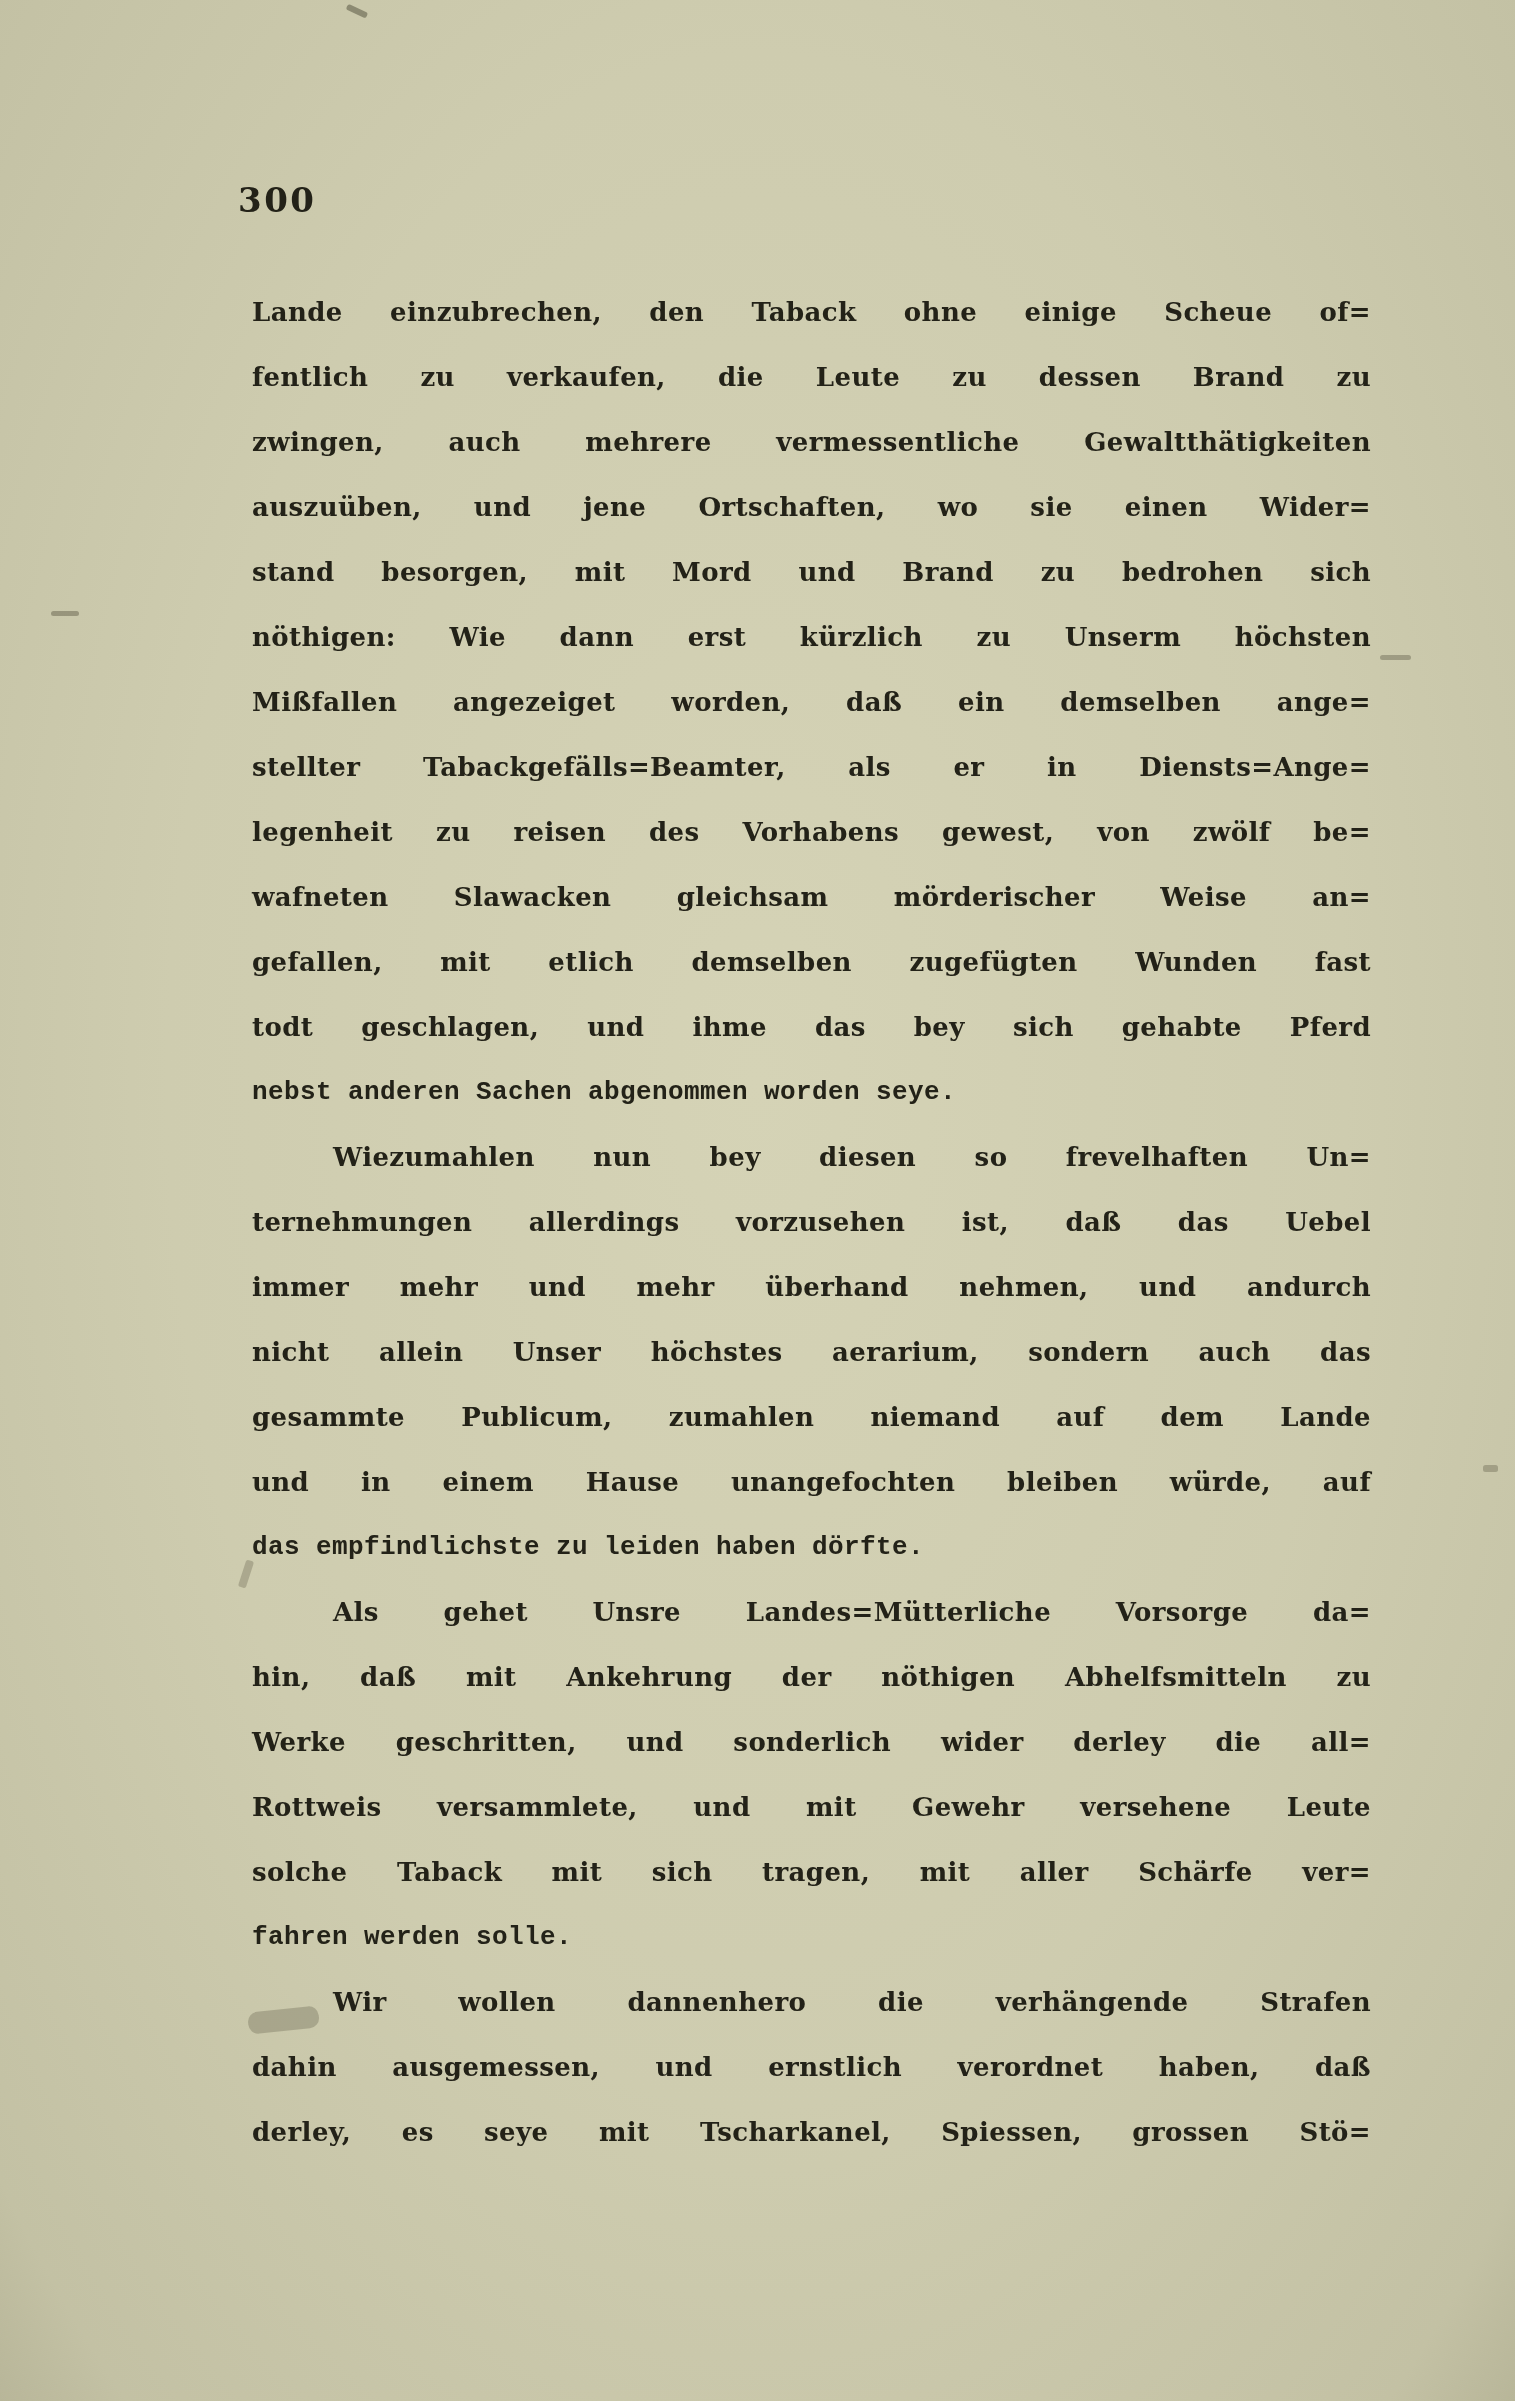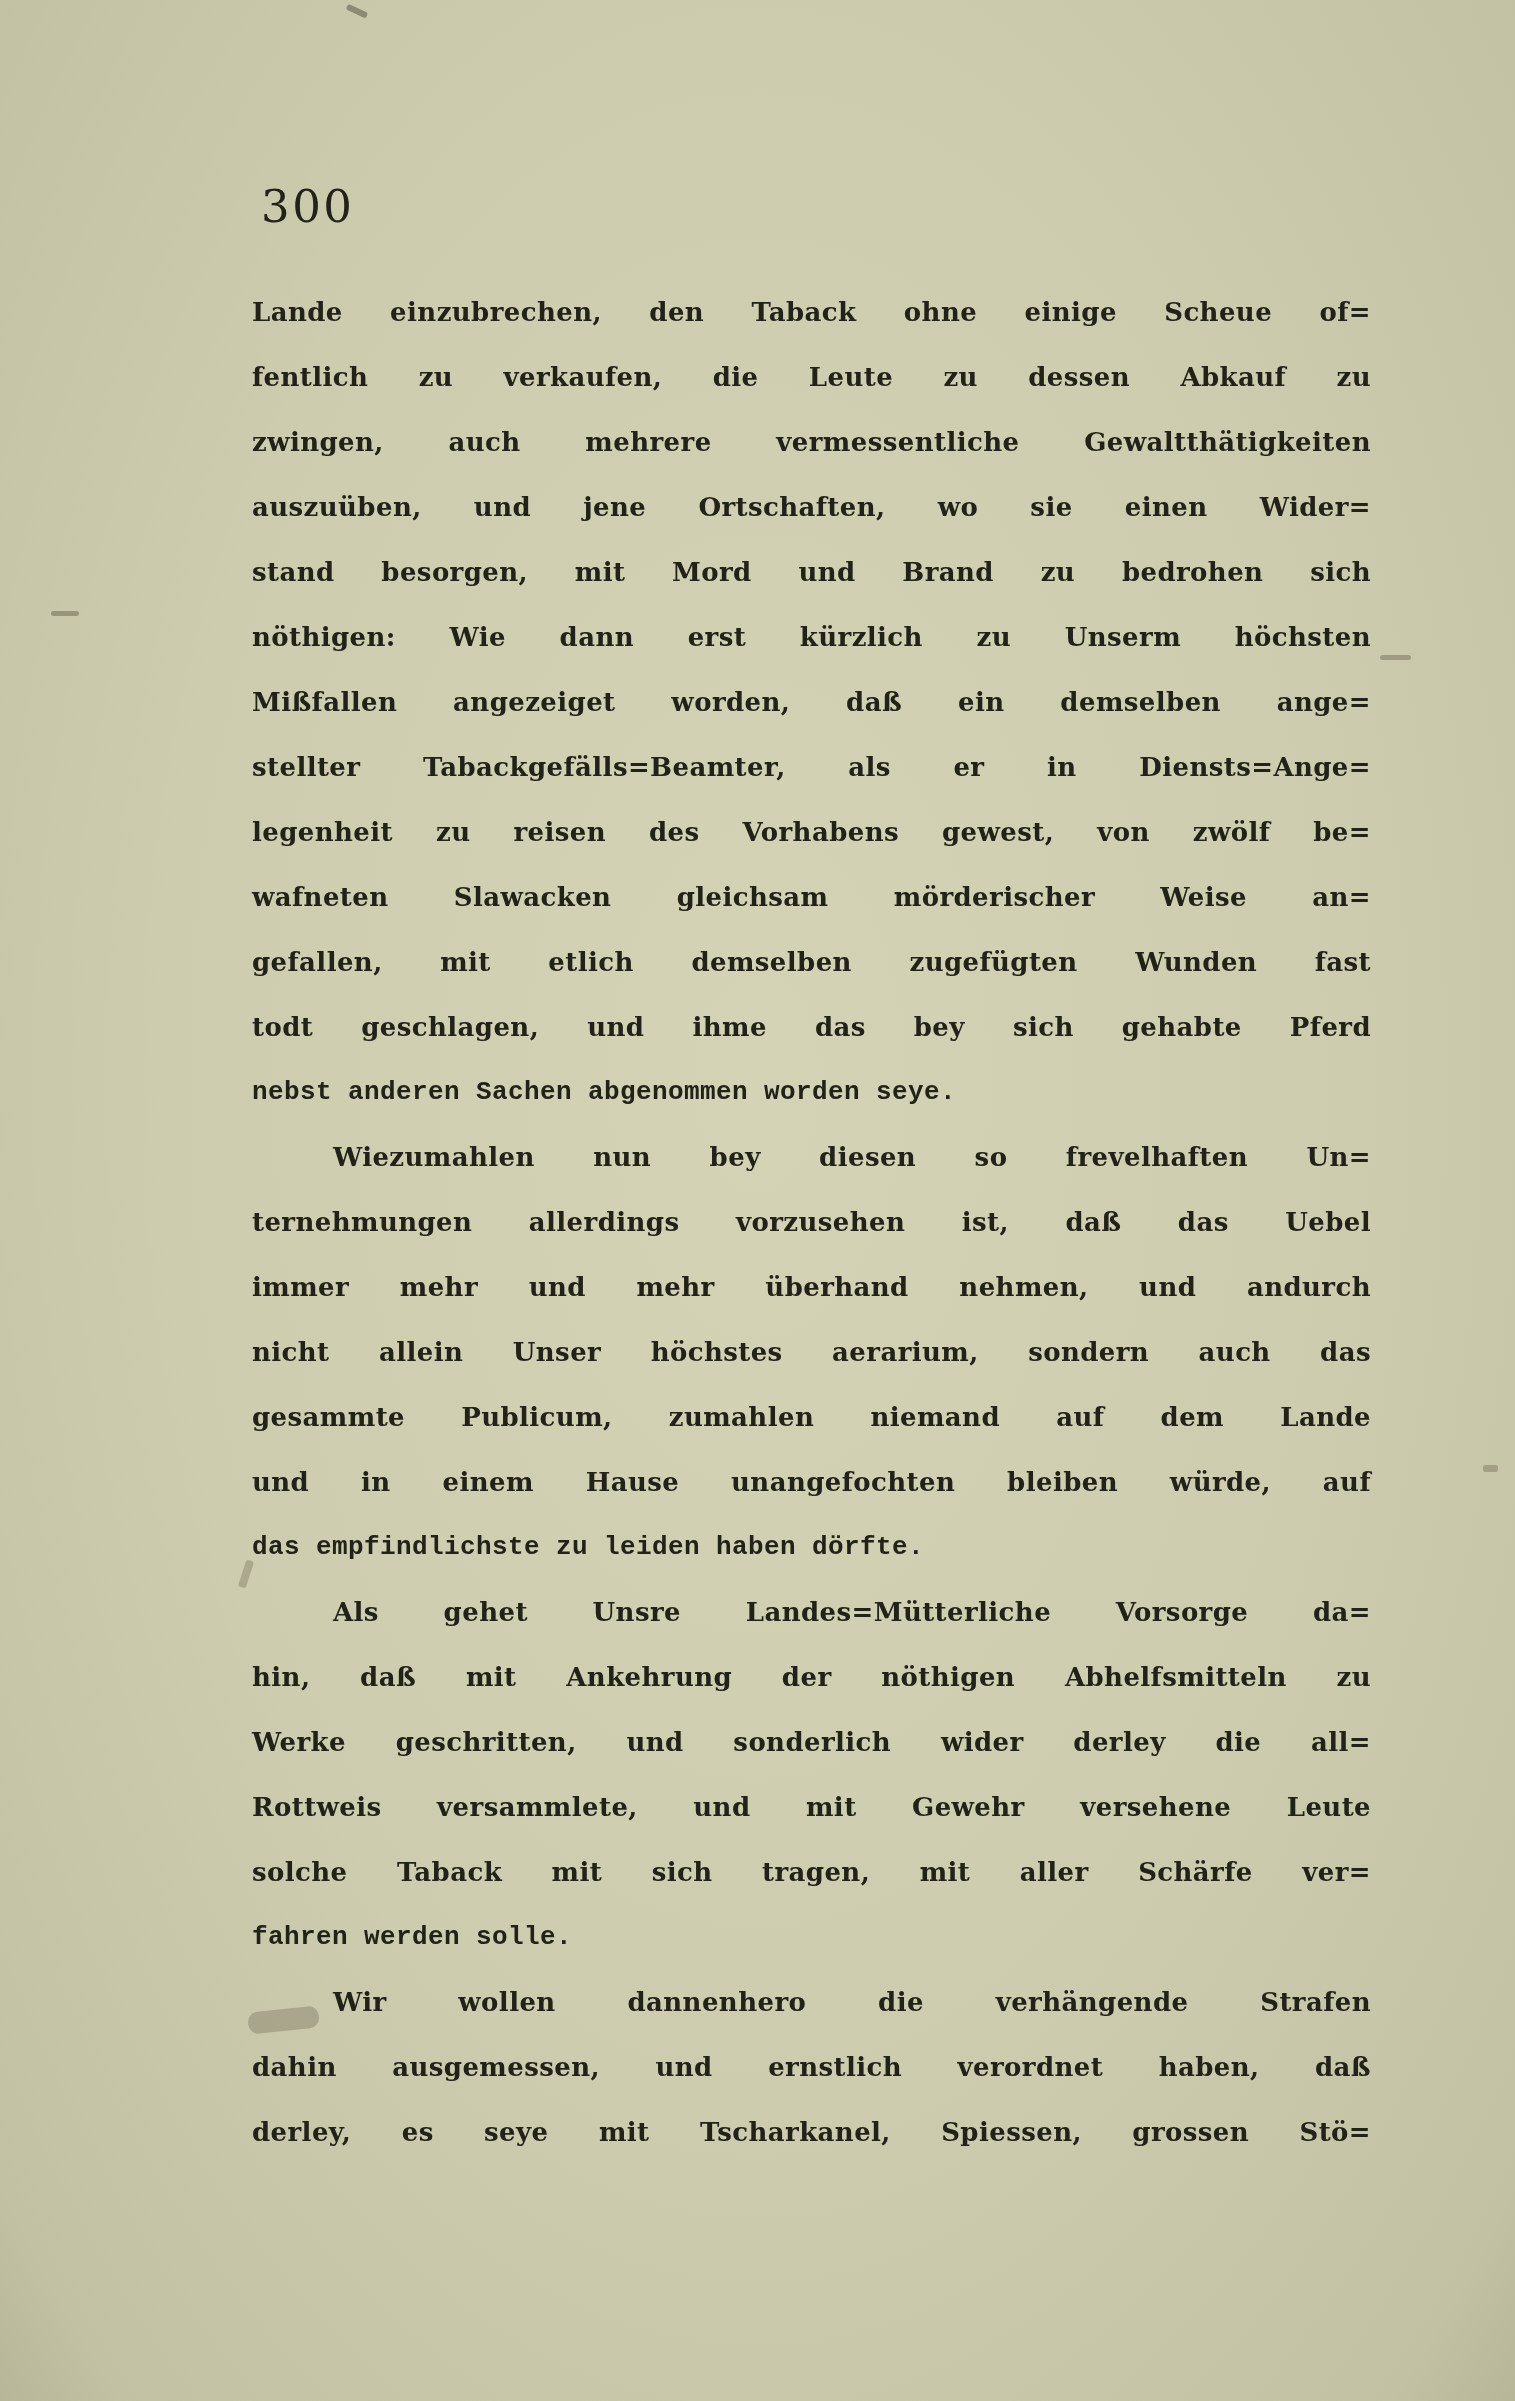--- a/index.html
+++ b/index.html
@@ -11,24 +11,24 @@
     height: 2401px;
     position: relative;
     overflow: hidden;
     background-color: #cfcdb0;
     background-image: radial-gradient(ellipse at 50% 45%, #d5d3b6 0%, #ceccaf 55%, #c3c1a4 92%, #b8b699 100%);
     font-family: "DejaVu Serif", serif;
     color: #232218;
   }
   .page-number {
     position: absolute;
-    left: 261px;
+    left: 238px;
     top: 180px;
-    font-size: 45px;
-    font-weight: 400;
+    font-size: 34px;
+    font-weight: 700;
     letter-spacing: 2.5px;
   }
   .text-block {
     position: absolute;
     left: 252px;
     top: 280px;
     width: 1119px;
     font-size: 26px;
     font-weight: 700;
     line-height: 65px;
@@ -62,21 +62,21 @@
   .mark.m5 { left: 242px; top: 1560px; width: 8.3px; height: 28px; opacity: 0.3; transform: rotate(18deg); }
   .mark.m6 { left: 1483px; top: 1465px; width: 15px; height: 6.6px; opacity: 0.35; }
 </style>
 </head>
 <body style="color: rgb(35, 34, 24);">
 
 <div class="page-number">300</div>
 
 <div class="text-block">
     <div class="line">Lande einzubrechen, den Taback ohne einige Scheue of=</div>
-    <div class="line">fentlich zu verkaufen, die Leute zu dessen Abkauf zu</div>
+    <div class="line">fentlich zu verkaufen, die Leute zu dessen Brand zu</div>
     <div class="line">zwingen, auch mehrere vermessentliche Gewaltthätigkeiten</div>
     <div class="line">auszuüben, und jene Ortschaften, wo sie einen Wider=</div>
     <div class="line">stand besorgen, mit Mord und Brand zu bedrohen sich</div>
     <div class="line">nöthigen: Wie dann erst kürzlich zu Unserm höchsten</div>
     <div class="line">Mißfallen angezeiget worden, daß ein demselben ange=</div>
     <div class="line">stellter Tabackgefälls=Beamter, als er in Diensts=Ange=</div>
     <div class="line">legenheit zu reisen des Vorhabens gewest, von zwölf be=</div>
     <div class="line">wafneten Slawacken gleichsam mörderischer Weise an=</div>
     <div class="line">gefallen, mit etlich demselben zugefügten Wunden fast</div>
     <div class="line">todt geschlagen, und ihme das bey sich gehabte Pferd</div>

